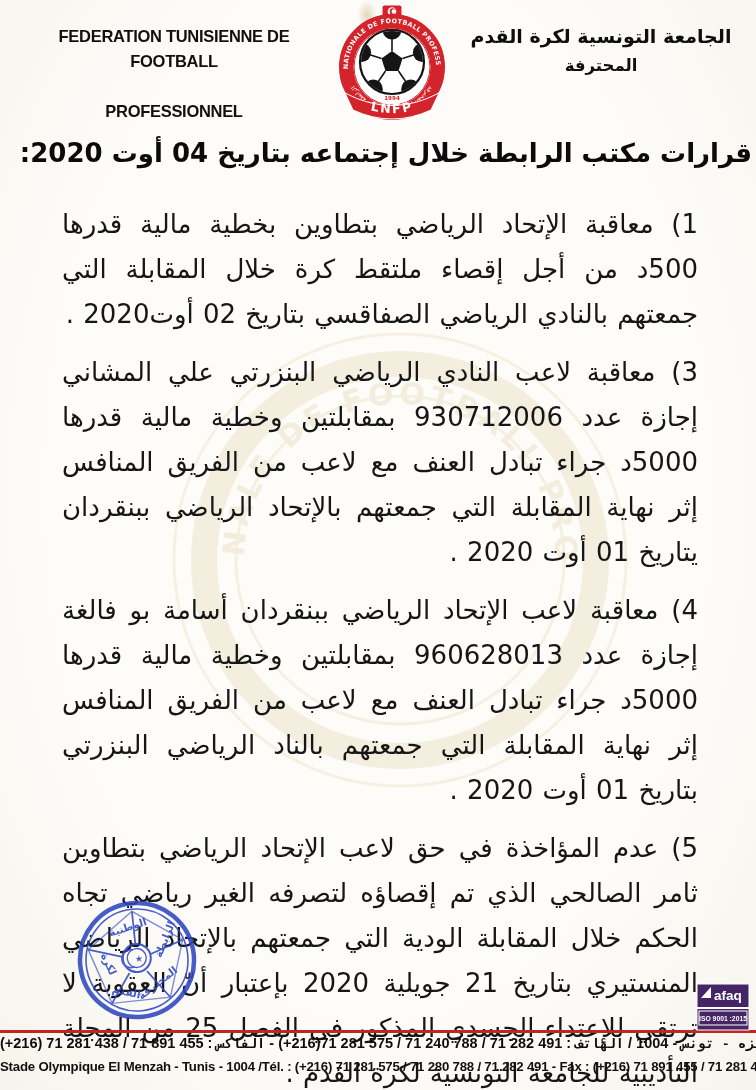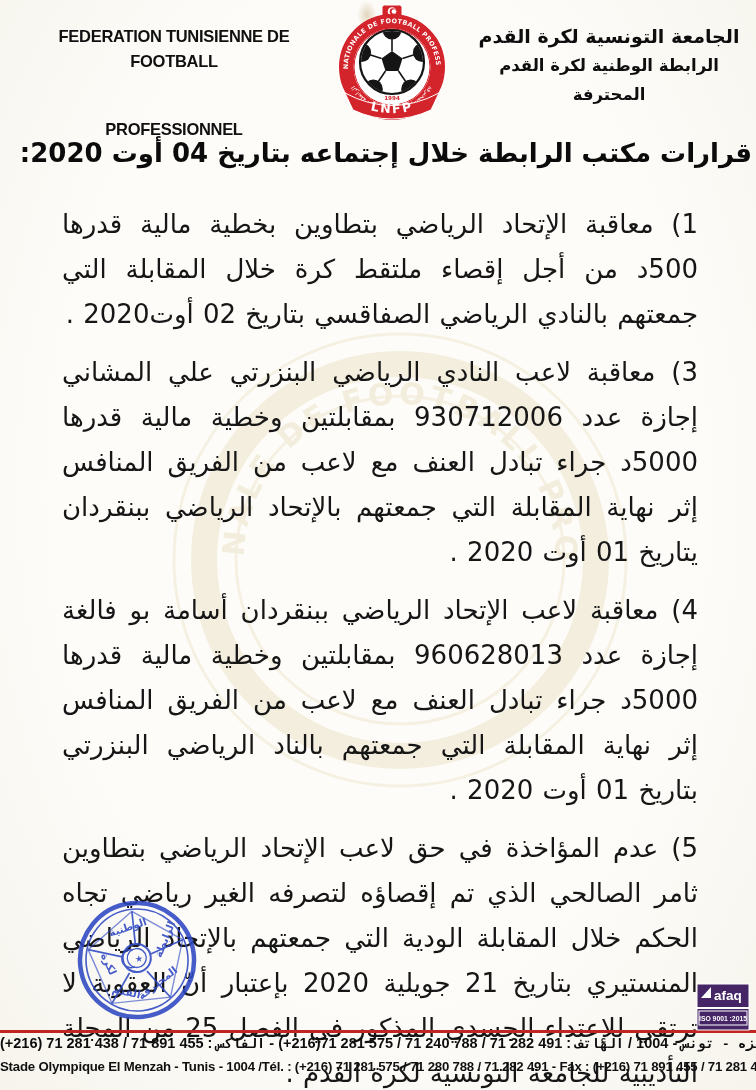--- a/index.html
+++ b/index.html
@@ -16,23 +16,23 @@
   .abs { position:absolute; }
 
   
   .hdr-fr {
     left:28px; top:24px; width:292px;
     text-align:center;
     font-family:"Liberation Sans", sans-serif;
     font-weight:bold; font-size:16.5px; letter-spacing:-0.3px;
     line-height:25px; color:#101010;
   }
-  .hdr-fr .l1 { display:block; margin-bottom:18px; }
+  .hdr-fr .l1 { display:block; margin-bottom:0; }
   .hdr-ar {
-    right:8px; top:22px; width:278px;
+    right:16px; top:22px; width:278px;
     direction:rtl; text-align:center;
     font-weight:bold; color:#0e0e0e;
     line-height:29px;
   }
   .hdr-ar .l1 { font-size:19px; }
   .hdr-ar .l2, .hdr-ar .l3 { font-size:16.5px; }
   .logo-wrap { left:328px; top:4px; width:128px; height:122px; }
 
   .smudge { left:357px; top:0; width:20px; height:30px;
     background:radial-gradient(ellipse at center, rgba(205,182,140,.55), rgba(205,182,140,0) 70%); }
@@ -95,21 +95,20 @@
 <div class="abs smudge"></div>
 
 <div class="abs hdr-fr">
   <span class="l1">FEDERATION TUNISIENNE DE FOOTBALL</span>
   <br>
   <span class="l3">PROFESSIONNEL</span>
 </div>
 
 <div class="abs hdr-ar">
   <div class="l1">الجامعة التونسية لكرة القدم</div>
-  <div class="l2">الرابطة الوطنية لكرة القدم</div>
   <div class="l3">المحترفة</div>
 </div>
 
 <svg class="abs logo-wrap" viewBox="0 0 128 122" aria-hidden="true">
 
   <g>
     <rect x="54" y="1" width="20" height="13" rx="2.5" fill="#d3232b" stroke="#fff" stroke-width="1"></rect>
     <circle cx="64" cy="7.5" r="4.3" fill="#fff"></circle>
     <circle cx="64.9" cy="7.5" r="3.2" fill="#d3232b"></circle>
     <circle cx="65.9" cy="7.5" r="2.3" fill="#fff"></circle>

